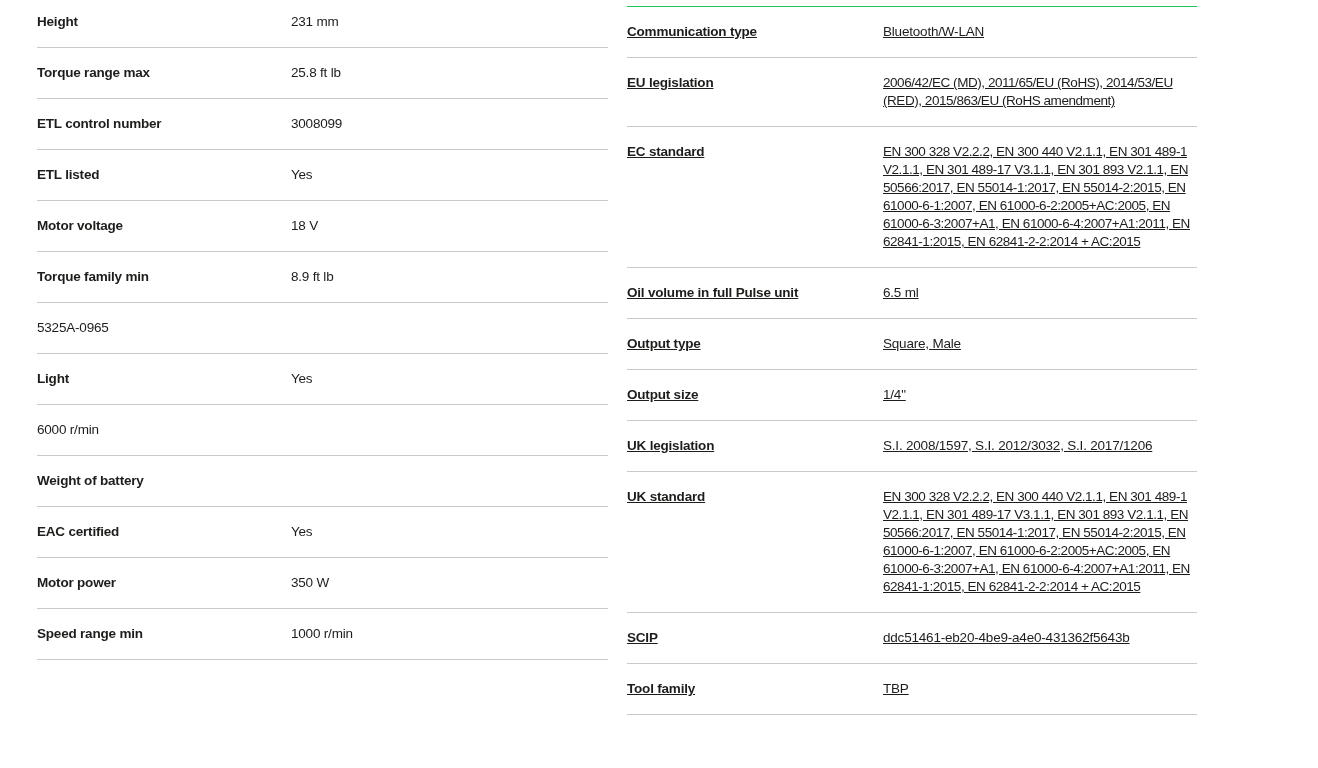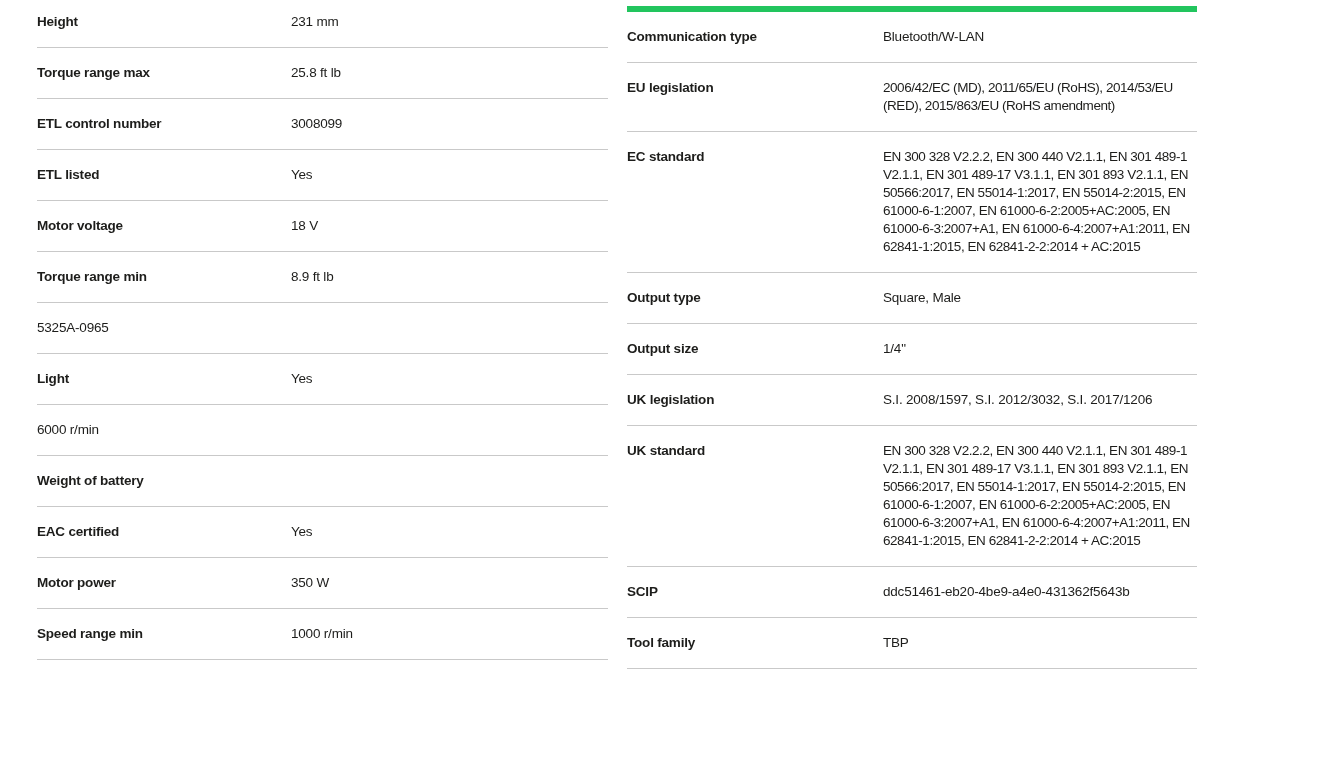--- a/index.html
+++ b/index.html
@@ -8,21 +8,21 @@
     background: #ffffff;
     font-family: "Liberation Sans", sans-serif;
     color: #1d1d1b;
     overflow: hidden;
   }
   body { position: relative; }
 
   .spec-table { position: absolute; }
 
   #left-table  { left: 37px;  top: -3px; width: 571px; }
-  #right-table { left: 627px; top: 6px;  width: 570px; border-top: 6px solid #22c55e; }
+  #right-table { left: 627px; top: 6px;  width: 570px; border-top: 1px solid #22c55e; text-decoration: underline; }
 
   .spec-row {
     display: grid;
     padding: 16px 0;
     border-bottom: 1px solid #c9c9c9;
     align-items: start;
   }
   #left-table  .spec-row { grid-template-columns: 254px 1fr; }
   #right-table .spec-row { grid-template-columns: 256px 1fr; }
 
@@ -61,21 +61,21 @@
   </div>
   <div class="spec-row">
     <div class="spec-label">ETL listed</div>
     <div class="spec-value">Yes</div>
   </div>
   <div class="spec-row">
     <div class="spec-label">Motor voltage</div>
     <div class="spec-value">18 V</div>
   </div>
   <div class="spec-row">
-    <div class="spec-label">Torque range min</div>
+    <div class="spec-label">Torque family min</div>
     <div class="spec-value">8.9 ft lb</div>
   </div>
   <div class="spec-row">
     <div class="spec-value">5325A-0965</div>
   </div>
   <div class="spec-row">
     <div class="spec-label">Light</div>
     <div class="spec-value">Yes</div>
   </div>
   <div class="spec-row">
@@ -111,20 +111,24 @@
   <div class="spec-row">
     <div class="spec-label">EC standard</div>
     <div class="spec-value prewrap">EN 300 328 V2.2.2, EN 300 440 V2.1.1, EN 301 489-1
 V2.1.1, EN 301 489-17 V3.1.1, EN 301 893 V2.1.1, EN
 50566:2017, EN 55014-1:2017, EN 55014-2:2015, EN
 61000-6-1:2007, EN 61000-6-2:2005+AC:2005, EN
 61000-6-3:2007+A1, EN 61000-6-4:2007+A1:2011, EN
 62841-1:2015, EN 62841-2-2:2014 + AC:2015</div>
   </div>
   <div class="spec-row">
+    <div class="spec-label">Oil volume in full Pulse unit</div>
+    <div class="spec-value">6.5 ml</div>
+  </div>
+  <div class="spec-row">
     <div class="spec-label">Output type</div>
     <div class="spec-value">Square, Male</div>
   </div>
   <div class="spec-row">
     <div class="spec-label">Output size</div>
     <div class="spec-value">1/4"</div>
   </div>
   <div class="spec-row">
     <div class="spec-label">UK legislation</div>
     <div class="spec-value">S.I. 2008/1597, S.I. 2012/3032, S.I. 2017/1206</div>

